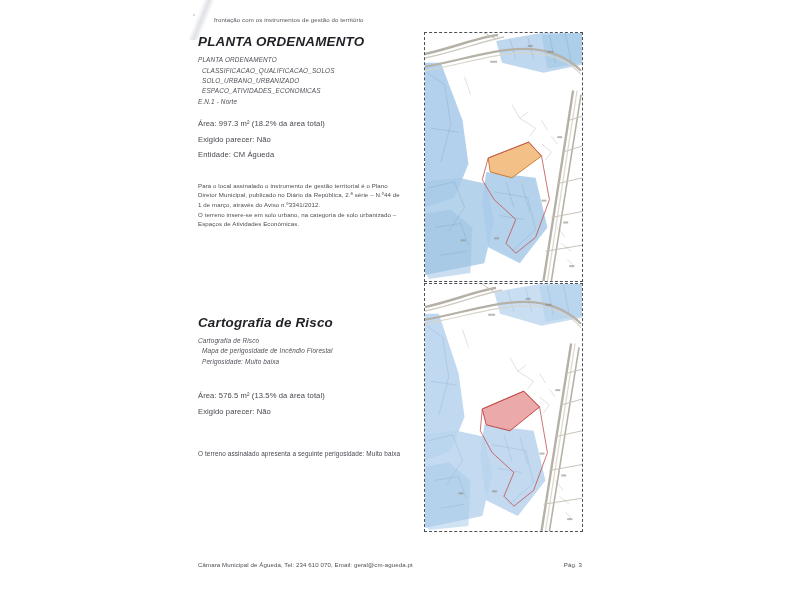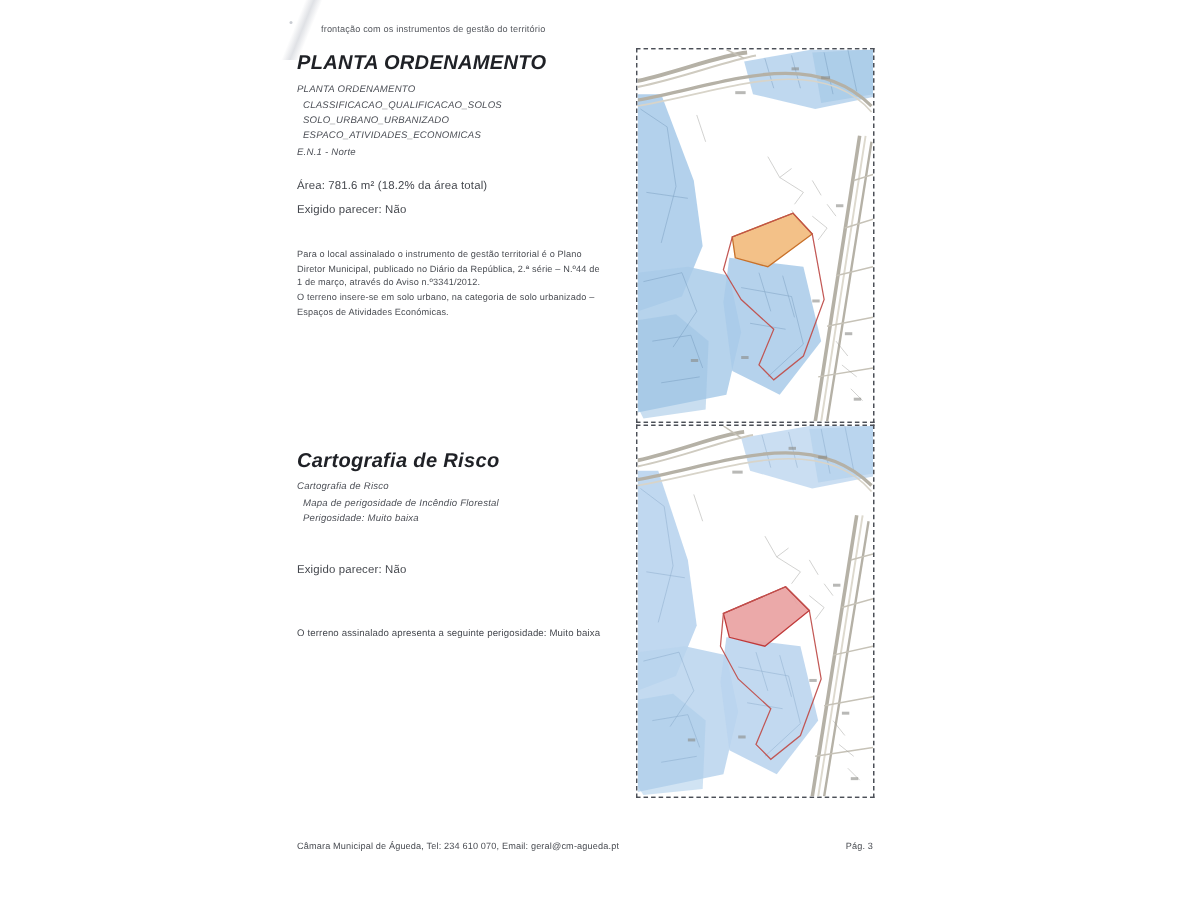--- a/index.html
+++ b/index.html
@@ -169,22 +169,23 @@
 
     <ul class="meta-list">
       <li>PLANTA ORDENAMENTO</li>
       <li class="indent-1">CLASSIFICACAO_QUALIFICACAO_SOLOS</li>
       <li class="indent-1">SOLO_URBANO_URBANIZADO</li>
       <li class="indent-1">ESPACO_ATIVIDADES_ECONOMICAS</li>
       <li>E.N.1 - Norte</li>
     </ul>
 
     <ul class="fact-list">
-      <li>Área: 781.6 m² (18.2% da área total)</li>
+      <li>Área: 997.3 m² (18.2% da área total)</li>
       <li>Exigido parecer: Não</li>
+      <li>Entidade: CM Águeda</li>
     </ul>
 
     <div class="spacer-md"></div>
 
     <p class="body-para">
       <span class="ln">Para o local assinalado o instrumento de gestão territorial é o Plano</span>
       <span class="ln">Diretor Municipal, publicado no Diário da República, 2.ª série – N.º44 de</span>
       <span class="ln">1 de março, através do Aviso n.º3341/2012.</span>
       <span class="ln">O terreno insere-se em solo urbano, na categoria de solo urbanizado –</span>
       <span class="ln">Espaços de Atividades Económicas.</span>
@@ -196,20 +197,21 @@
 
     <ul class="meta-list">
       <li>Cartografia de Risco</li>
       <li class="indent-1">Mapa de perigosidade de Incêndio Florestal</li>
       <li class="indent-1">Perigosidade: Muito baixa</li>
     </ul>
 
     <div class="spacer-sm"></div>
 
     <ul class="fact-list">
+      <li>Área: 576.5 m² (13.5% da área total)</li>
       <li>Exigido parecer: Não</li>
     </ul>
 
     <div class="spacer-lg"></div>
 
     <p class="note-line">O terreno assinalado apresenta a seguinte perigosidade: Muito baixa</p>
   </div>
 
   <div id="page-footer">
     <span>Câmara Municipal de Águeda, Tel: 234 610 070, Email: geral@cm-agueda.pt</span>

